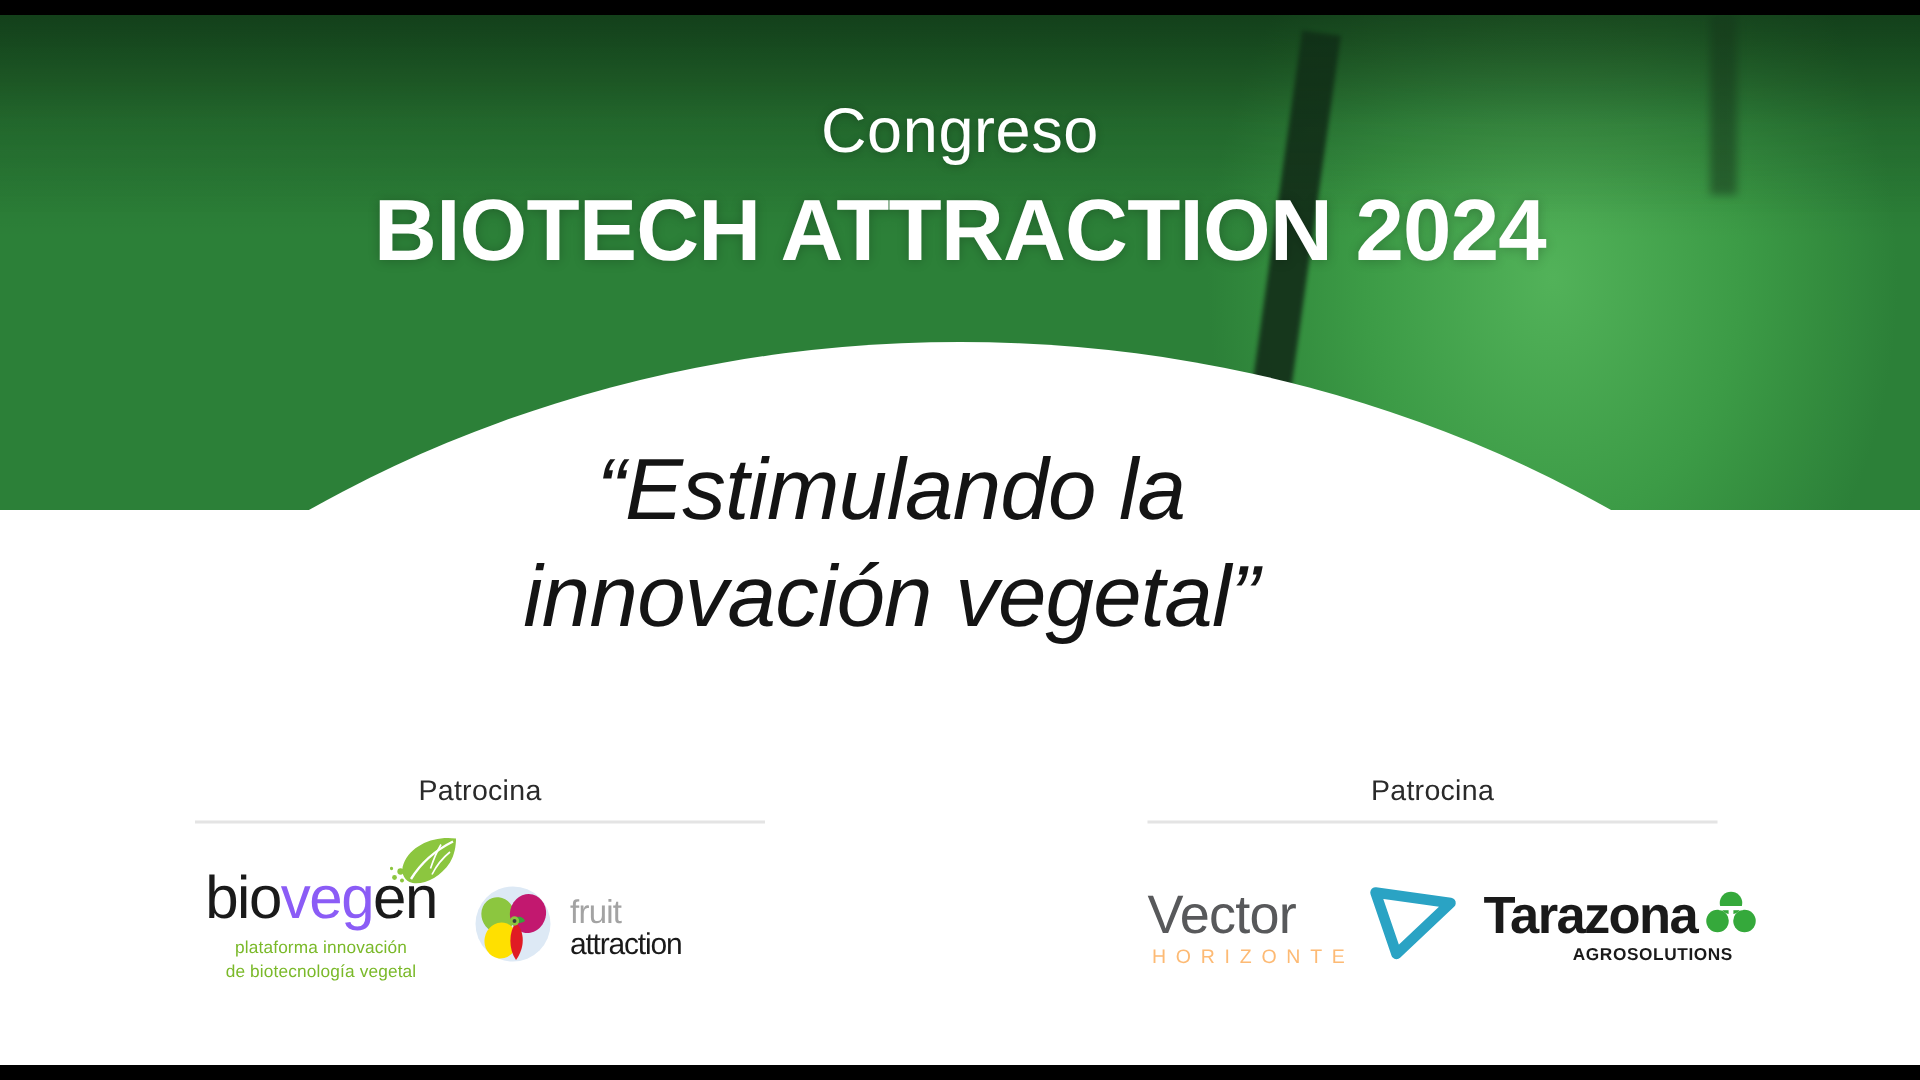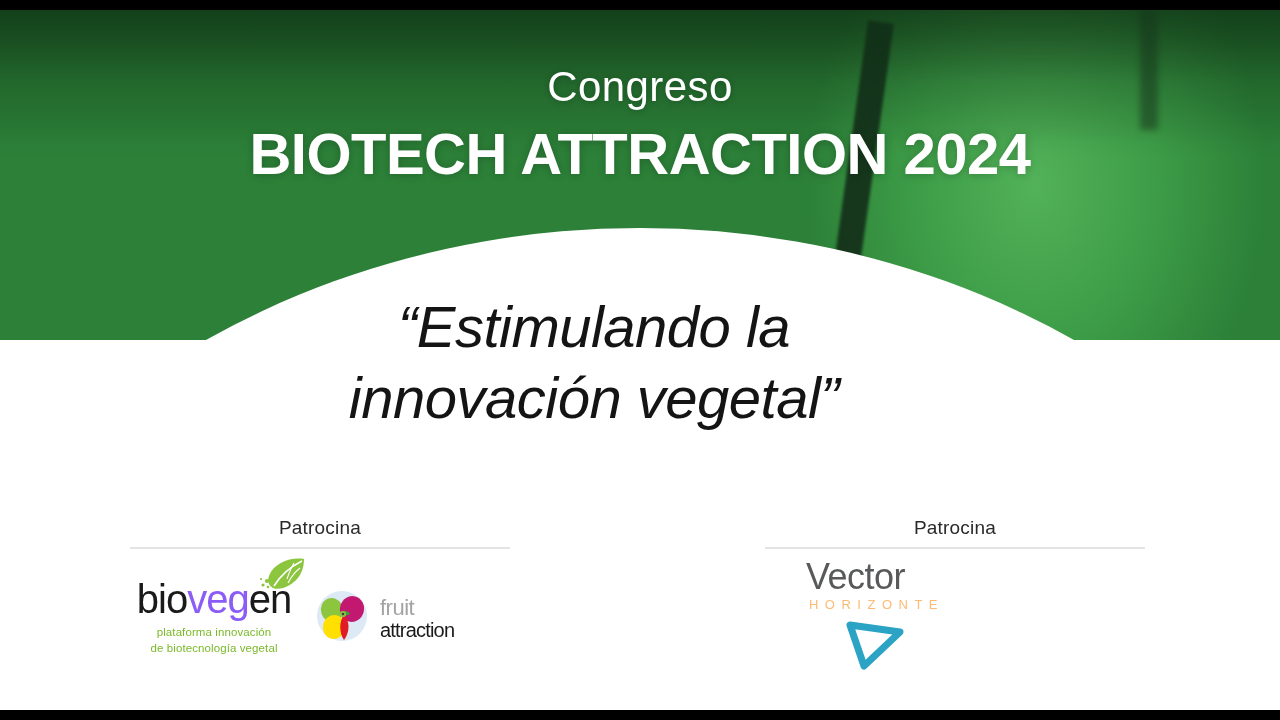--- a/index.html
+++ b/index.html
@@ -154,21 +154,21 @@
     letter-spacing:.1px;
   }
 
   
   .logo-fruit { display:flex; align-items:center; gap:10px; width:210px; }
   .fa-text { line-height:1.0; }
   .fa-l1 { font-size:22px; color:#a3a3a3; letter-spacing:-0.5px; }
   .fa-l2 { font-size:20px; color:#1a1a1a; letter-spacing:-0.8px; margin-top:1px; }
 
   
-  .logo-vector { display:flex; align-items:center; gap:8px; width:220px;flex-direction:column; }
+  .logo-vector { display:flex; align-items:center; gap:8px; width:220px; }
   .vh-text { line-height:1.0; }
   .vh-l1 {
     font-size:36px; color:#58595b; letter-spacing:-0.5px; font-weight:400;
   }
   .vh-l2 {
     font-size:13px; color:#fdba74; letter-spacing:6.5px;
     margin-top:3px; margin-left:3px; font-weight:400;
   }
 
   
@@ -270,20 +270,35 @@
             <div class="vh-l1">Vector</div>
             <div class="vh-l2">HORIZONTE</div>
           </div>
           <span>
             <svg width="62" height="54" viewBox="0 0 62 54">
               <path d="M6 6 L56 13 L20 47 Z" fill="none" stroke="#2aa3c4" stroke-width="7" stroke-linejoin="round"></path>
             </svg>
           </span>
         </div>
 
+        <div class="logo-tarazona">
+          <div class="tz-row">
+            <span class="tz-name">Tarazona</span>
+            <span>
+              <svg width="34" height="30" viewBox="0 0 34 30">
+                <circle cx="17" cy="9" r="7.5" fill="#35a93b"></circle>
+                <circle cx="8" cy="21" r="7.5" fill="#35a93b"></circle>
+                <circle cx="26" cy="21" r="7.5" fill="#35a93b"></circle>
+                <rect x="9" y="11" width="16" height="2.8" fill="#ffffff"></rect>
+                <rect x="15.4" y="11" width="3.2" height="9" fill="#ffffff"></rect>
+              </svg>
+            </span>
+          </div>
+          <div class="tz-sub">AGROSOLUTIONS</div>
+        </div>
 
       </div>
     </div>
 
   </div>
 
   <div class="bar-top"></div>
   <div class="bar-bottom"></div>
 
 </div>

